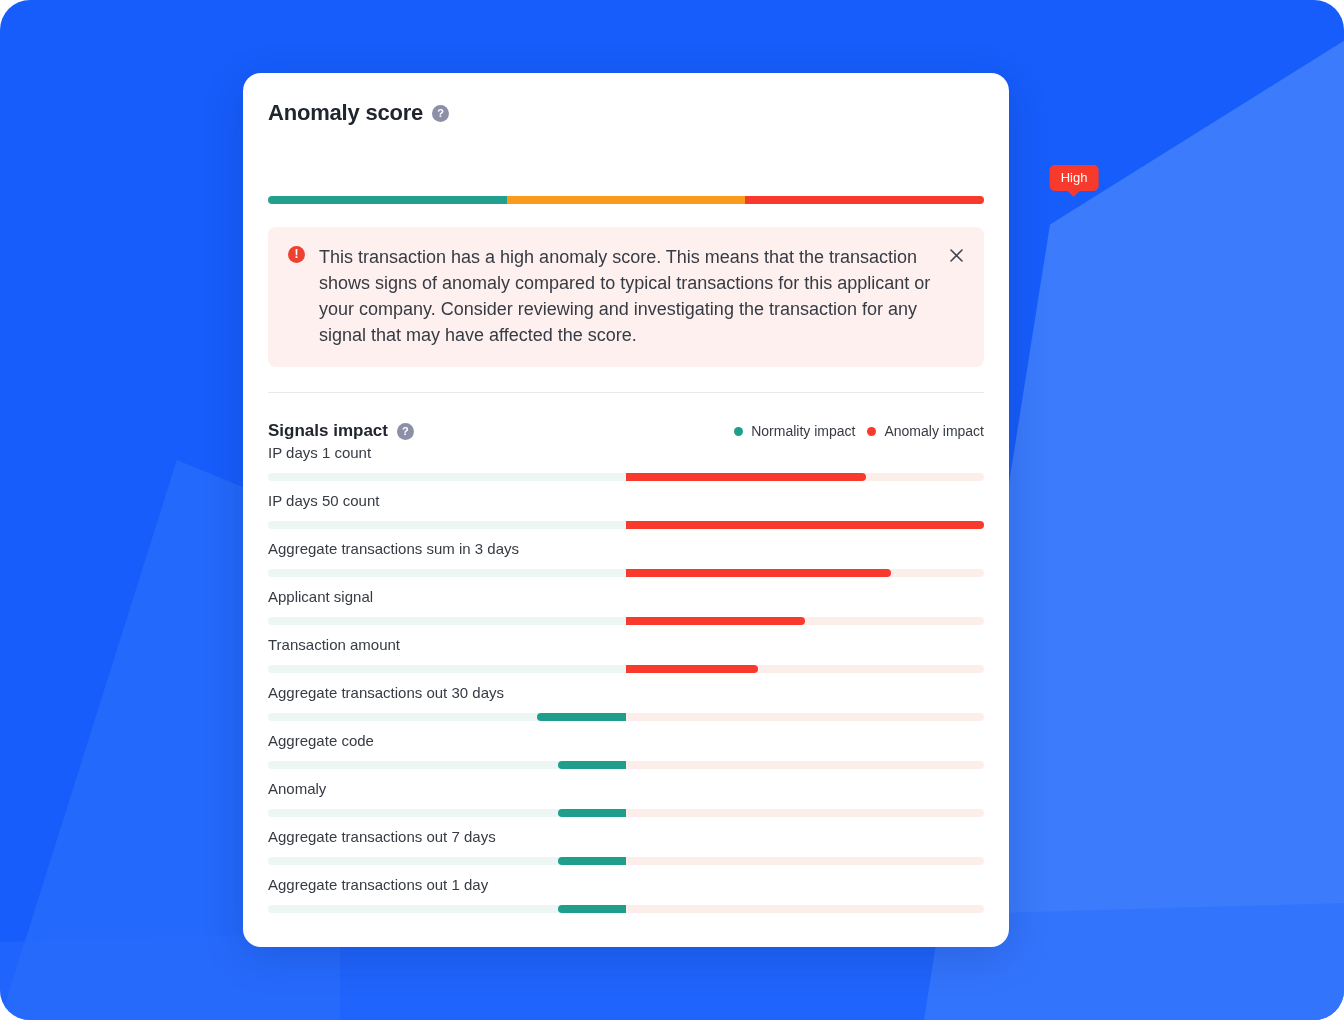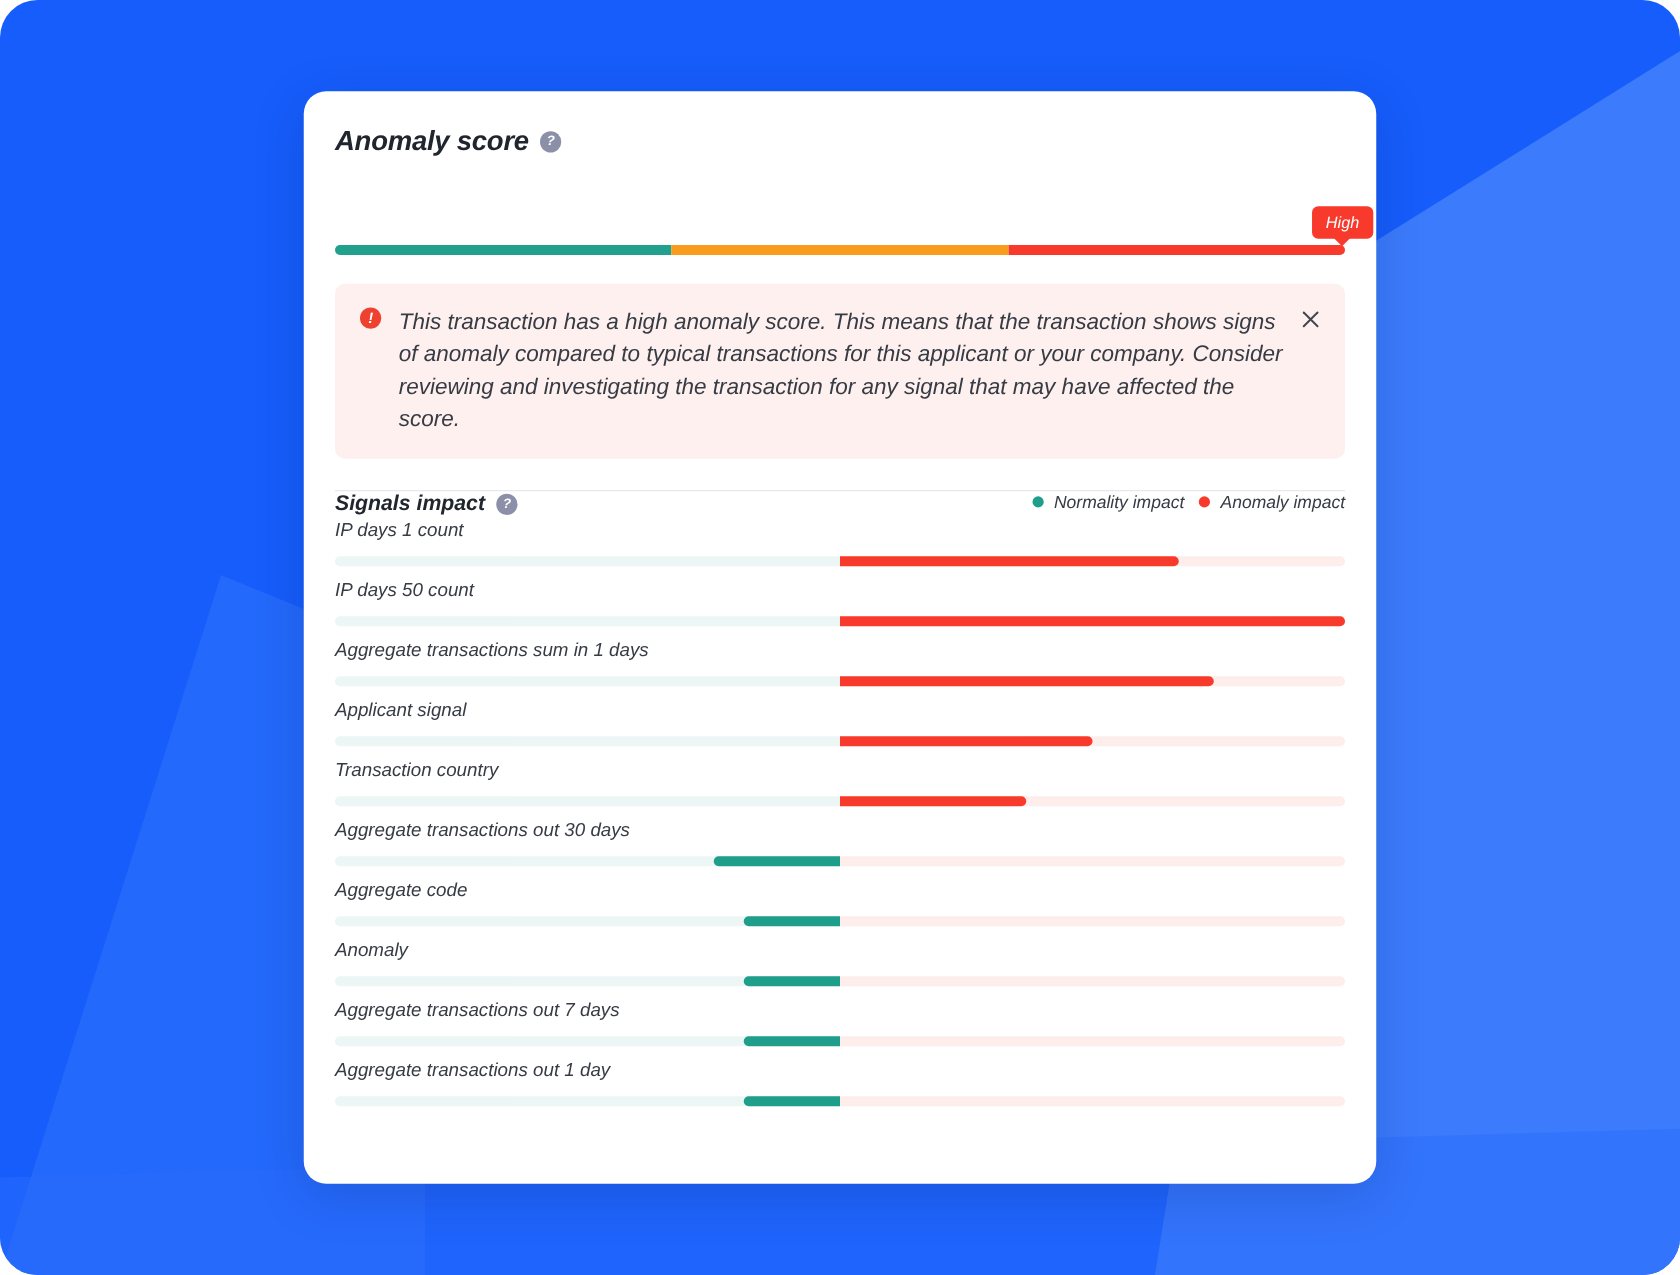--- a/index.html
+++ b/index.html
@@ -43,26 +43,25 @@
     width: 1344px; height: 130px;
     background: #2a6dfc;
     clip-path: polygon(0% 40%, 100% 10%, 100% 100%, 0% 100%);
     opacity: .45;
   }
 
   
   .card {
     position: absolute;
     left: 243px; top: 73px;
-    width: 858px; height: 874px;
+    width: 766px; height: 874px;
     background: #ffffff;
     border-radius: 18px;
     box-shadow: 0 10px 40px rgba(6, 30, 90, .18);
     padding: 0 25px;
-    font-style: italic;
   }
 
   
   .card-title-row {
     display: flex;
     align-items: center;
     gap: 9px;
     margin-top: 27px;
     margin-left: 0px;
   }
@@ -168,22 +167,23 @@
   
   .divider {
     margin-top: 25px;
     height: 1px;
     background: #e8e8ee;
   }
 
   
   .signals-head {
     display: flex;
-    align-items: flex-start;
+    align-items: center;
     justify-content: space-between;
+    margin-top: 28px;
   }
   .signals-title-row {
     display: flex;
     align-items: center;
     gap: 9px;
   }
   .signals-title {
     font-size: 17px;
     font-weight: bold;
     color: #20252e;
@@ -311,39 +311,39 @@
         <div class="signal-row">
           <div class="signal-label">IP days 50 count</div>
           <div class="bar-area">
             <div class="bar-half left"></div>
             <div class="bar-half right">
               <div class="fill anomaly" style="width: 100%;"></div>
             </div>
           </div>
         </div>
         <div class="signal-row">
-          <div class="signal-label">Aggregate transactions sum in 1 days</div>
+          <div class="signal-label">Aggregate transactions sum in 3 days</div>
           <div class="bar-area">
             <div class="bar-half left"></div>
             <div class="bar-half right">
               <div class="fill anomaly" style="width: 74%;"></div>
             </div>
           </div>
         </div>
         <div class="signal-row">
           <div class="signal-label">Applicant signal</div>
           <div class="bar-area">
             <div class="bar-half left"></div>
             <div class="bar-half right">
               <div class="fill anomaly" style="width: 50%;"></div>
             </div>
           </div>
         </div>
         <div class="signal-row">
-          <div class="signal-label">Transaction country</div>
+          <div class="signal-label">Transaction amount</div>
           <div class="bar-area">
             <div class="bar-half left"></div>
             <div class="bar-half right">
               <div class="fill anomaly" style="width: 37%;"></div>
             </div>
           </div>
         </div>
         <div class="signal-row">
           <div class="signal-label">Aggregate transactions out 30 days</div>
           <div class="bar-area">

